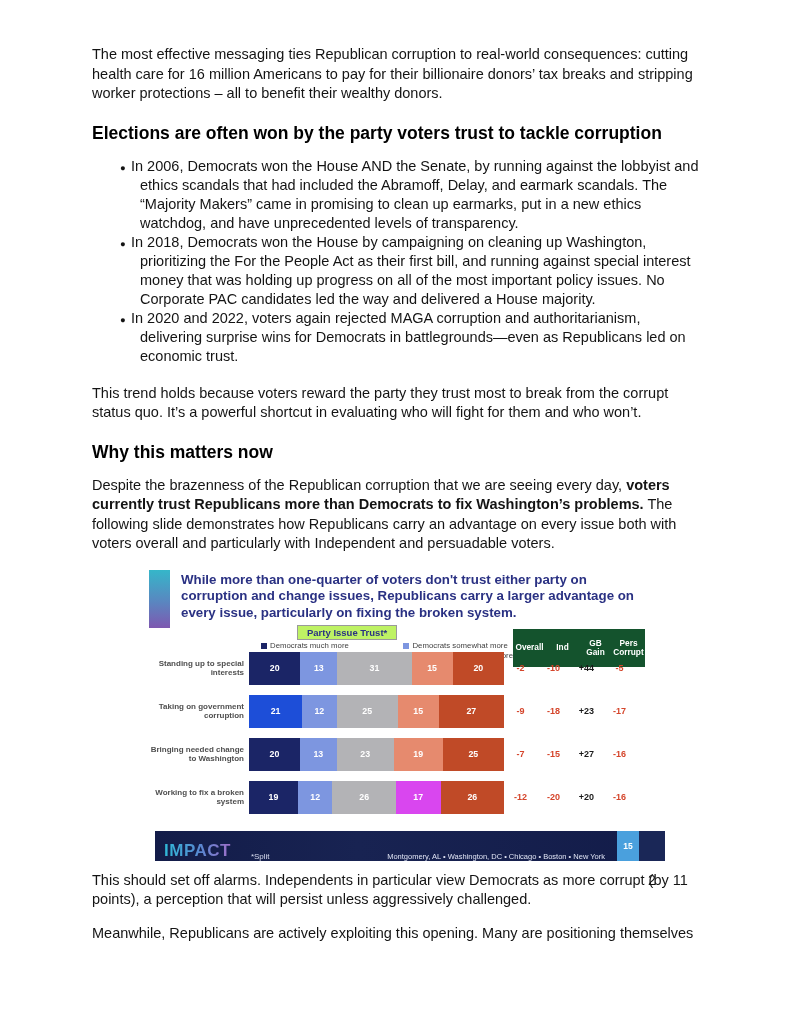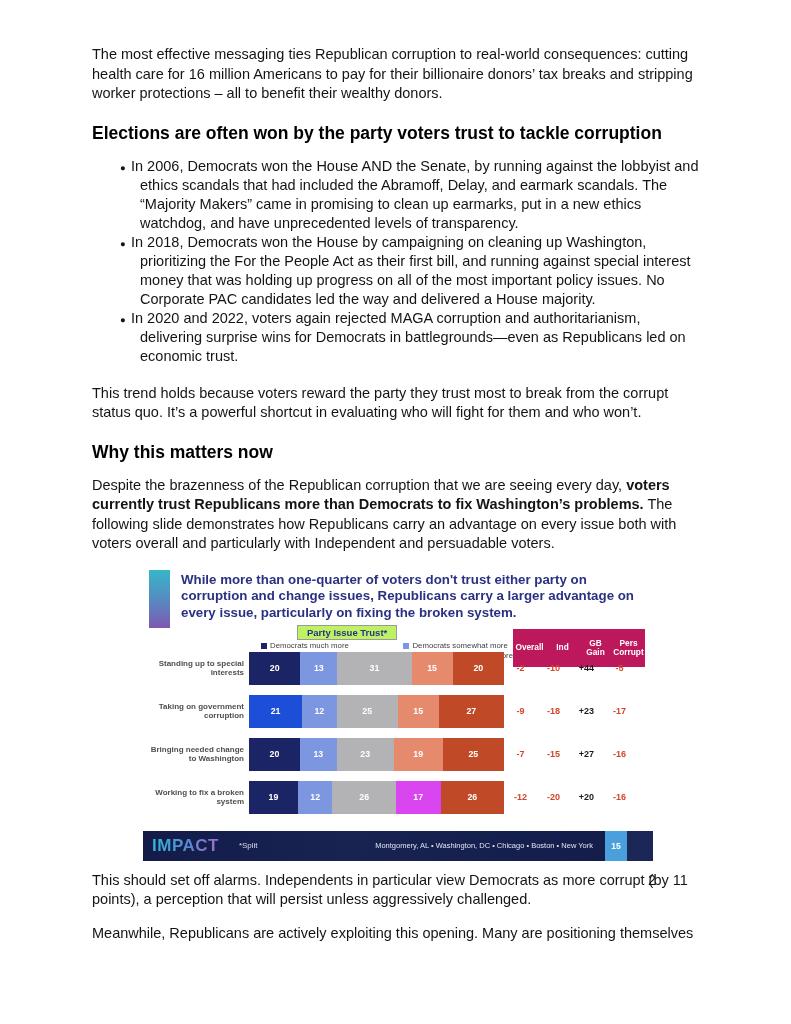--- a/index.html
+++ b/index.html
@@ -50,21 +50,21 @@
     font-size: 13.3px; line-height: 16.5px; font-weight: bold; color: #2a3183;
   }
   .pit-box {
     position: absolute; left: 154px; top: 57px;
     background: #bef264; border: 1px solid #9a9a9a;
     padding: 1px 9px;
     font-size: 9.5px; font-weight: bold; color: #2a3183;
   }
   .stats-header {
     position: absolute; left: 370px; top: 61px; width: 132px; height: 38px;
-    background: #be185d; display: flex; align-items: center;
+    background: #14532d; display: flex; align-items: center;
   }
   .sh-cell {
     width: 33px; text-align: center; color: #fff;
     font-size: 8.3px; font-weight: bold; line-height: 9px;
   }
   .legend { position: absolute; left: 118px; top: 73px; width: 252px; display: flex; }
   .lcol { display: flex; flex-direction: column; }
   .lcol.c1 { width: 155px; }
   .litem { display: flex; align-items: center; height: 10px; }
   .litem .sq { width: 6px; height: 6px; margin-right: 3px; flex: 0 0 6px; }
@@ -75,23 +75,23 @@
     width: 106px; padding-right: 5px; text-align: right;
     font-size: 8px; font-weight: bold; color: #4f4f4f; line-height: 9.5px;
   }
   .bar { width: 255px; height: 33px; display: flex; }
   .seg { display: flex; align-items: center; justify-content: center; height: 33px; }
   .segv { color: #fff; font-size: 8.8px; font-weight: bold; }
   .stats { flex: 1; display: flex; }
   .stat { width: 33px; text-align: center; font-size: 9px; font-weight: bold; color: #d5452b; }
   .stat.pos { color: #1a1a1a; }
   .slide-footer {
-    position: absolute; left: 0; top: 263px; width: 510px; height: 30px;
+    position: absolute; left: 12px; top: 263px; width: 510px; height: 30px;
     background: linear-gradient(90deg, #131c49 0%, #182352 40%, #131c49 100%);
-    display: flex; align-items: center;
+    display: flex; align-items: flex-end;
   }
   .impact {
     margin-left: 9px;
     font-size: 17px; font-weight: bold; letter-spacing: 0.5px;
     background: linear-gradient(90deg, #2fb9d8 0%, #5a86d0 55%, #a06fc9 100%);
     -webkit-background-clip: text; background-clip: text; color: transparent;
   }
   .split { margin-left: 20px; color: #d8dcef; font-size: 8px; }
   .locs { margin-left: auto; color: #dfe3f3; font-size: 7.5px; }
   .snum {

